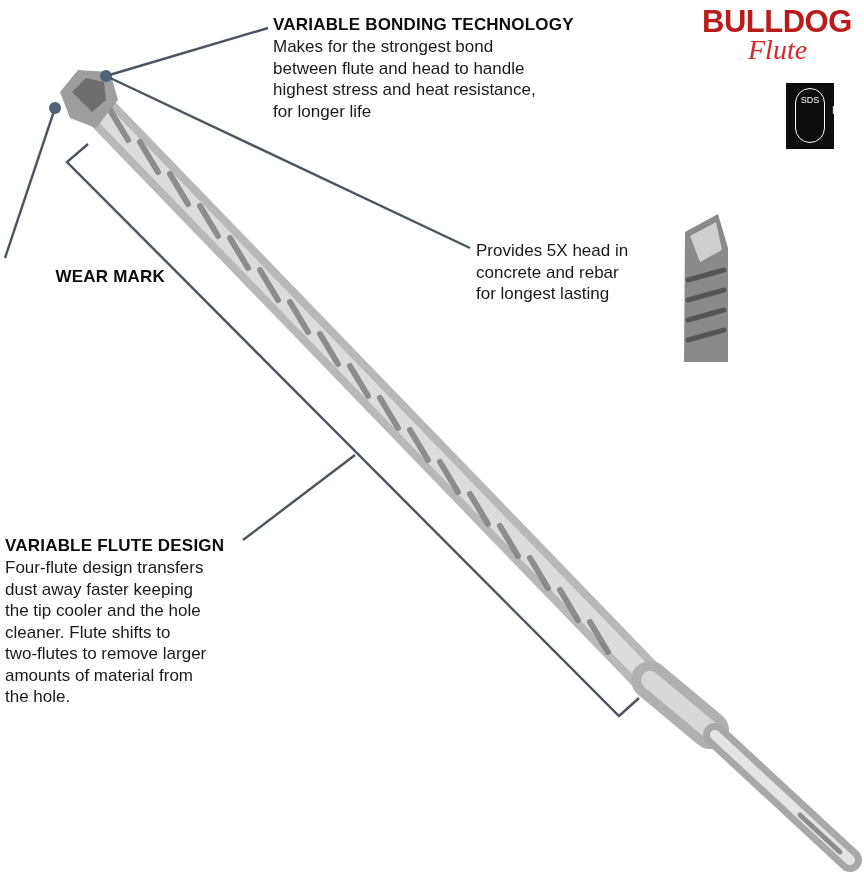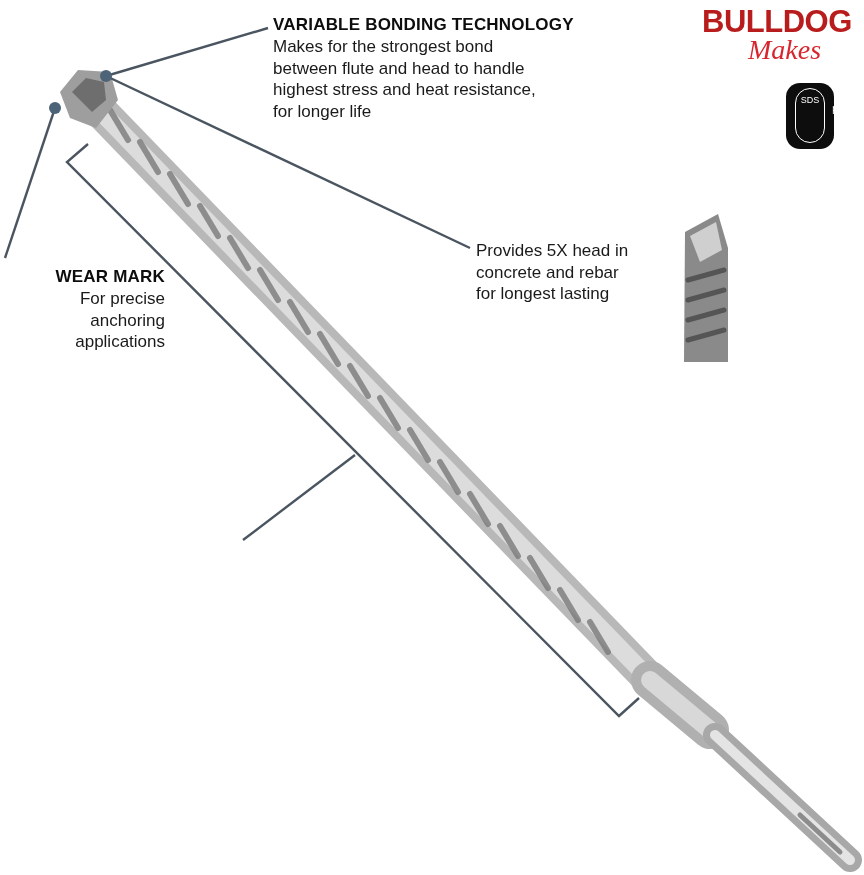--- a/index.html
+++ b/index.html
@@ -8,21 +8,21 @@
     .callout .title { font-weight: 700; font-size: 17px; letter-spacing: 0.2px; line-height: 22px; color: #0d0d0d; }
     .callout .body { font-size: 17px; line-height: 21.5px; color: #1a1a1a; white-space: pre-line; }
     #c-diffusion { left: 273px; top: 14px; width: 360px; }
     #c-carbide { left: 476px; top: 240px; width: 200px; }
     #c-wear { left: 5px; top: 266px; width: 160px; text-align: right; }
     #c-flute { left: 5px; top: 535px; width: 260px; }
     svg.overlay { position: absolute; left: 0; top: 0; }
     .logo { position: absolute; left: 684px; top: 4px; width: 176px; height: 66px; }
     .logo .bull { position: absolute; left: 18px; top: 0; font-family: "Liberation Sans", sans-serif; font-weight: 900; font-size: 31px; letter-spacing: -0.5px; color: #b91c1c; }
     .logo .xtreme { position: absolute; left: 64px; top: 30px; font-family: "Liberation Serif", serif; font-style: italic; font-size: 28px; color: #d7262e; }
-    .sds { position: absolute; left: 786px; top: 83px; width: 48px; height: 66px; background: #0d0d0d; border-radius: 14px; }
+    .sds { position: absolute; left: 786px; top: 83px; width: 48px; height: 66px; background: #0d0d0d; }
     .sds .pill { position: absolute; left: 9px; top: 5px; width: 30px; height: 55px; border: 1.5px solid #fff; border-radius: 15px; box-sizing: border-box; color: #fff; text-align: center; }
     .sds .t1 { font-size: 9px; line-height: 10px; margin-top: 6px; font-family: "Liberation Sans", sans-serif; }
     .sds .t2 { font-size: 10px; line-height: 9px; font-family: Liberation Mono, monospace; margin-left: 36px; }
   </style>
 </head>
 <body>
 
 <svg class="overlay" width="864" height="875" viewBox="0 0 864 875">
   <defs>
     <linearGradient id="steel" x1="0" y1="0" x2="1" y2="1">
@@ -94,21 +94,21 @@
       <line x1="688" y1="280" x2="724" y2="270"></line>
       <line x1="688" y1="300" x2="724" y2="290"></line>
       <line x1="688" y1="320" x2="724" y2="310"></line>
       <line x1="688" y1="340" x2="724" y2="330"></line>
     </g>
   </g>
 </svg>
 
 <div class="logo">
   <span class="bull">BULLDOG</span>
-  <span class="xtreme">Makes</span>
+  <span class="xtreme">Flute</span>
 </div>
 
 <div class="sds">
   <div class="pill">
     <div class="t1">SDS</div>
     <div class="t2">plus</div>
   </div>
 </div>
 
 <div class="callout" id="c-diffusion">
@@ -120,19 +120,24 @@
 </div>
 
 <div class="callout" id="c-carbide">
   <div class="body">Provides 5X head in
 concrete and rebar
 for longest lasting</div>
 </div>
 
 <div class="callout" id="c-wear">
   <div class="title">WEAR MARK</div>
-  <div class="body">For precise
-anchoring
-applications</div>
 </div>
 
 <div class="callout" id="c-flute">
+  <div class="title">VARIABLE FLUTE DESIGN</div>
+  <div class="body">Four-flute design transfers
+dust away faster keeping
+the tip cooler and the hole
+cleaner. Flute shifts to
+two-flutes to remove larger
+amounts of material from
+the hole.</div>
 </div>
 
 </body></html>

